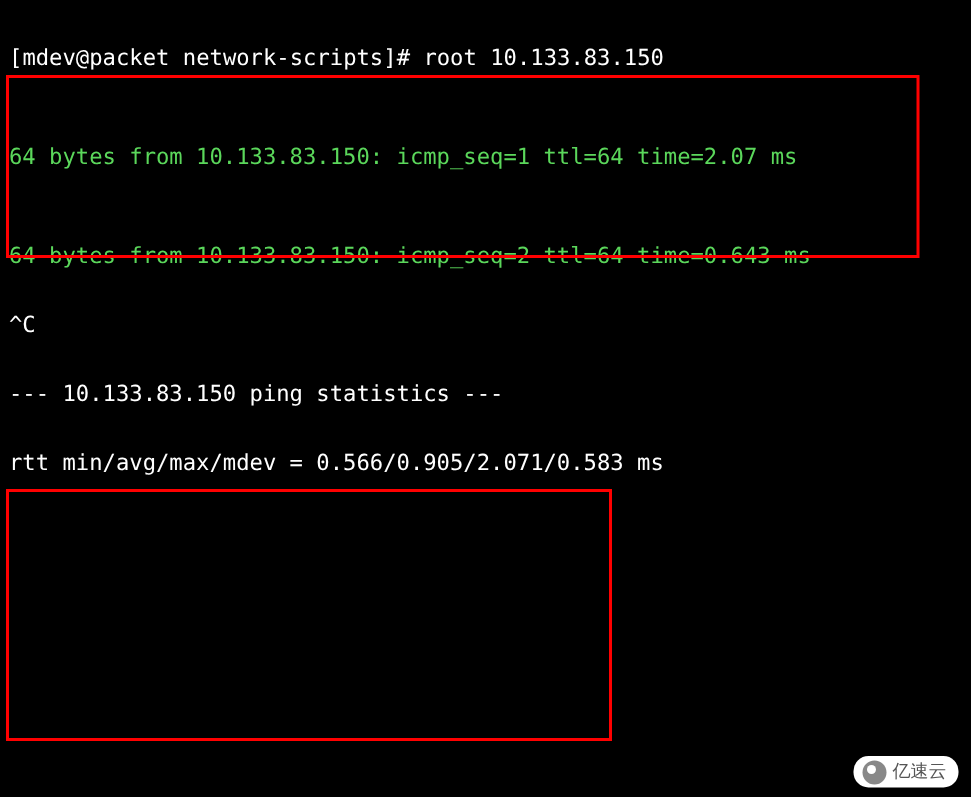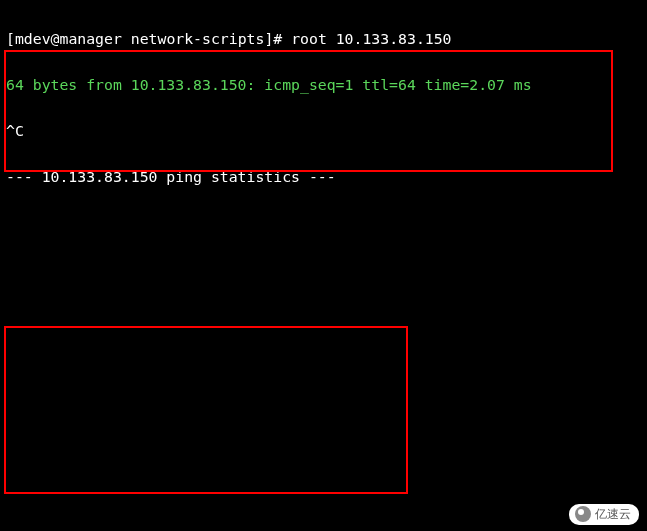--- a/index.html
+++ b/index.html
@@ -12,21 +12,21 @@
   }
   .terminal {
     font-family: "DejaVu Sans Mono", "Consolas", monospace;
     font-size: 14.8px;
     line-height: 23px;
     color: #fff;
     padding: 4px 6px;
     white-space: pre;
     position: relative;
   }
-  .green { color: #5bd75b; }
+  .green { color: #5bd75b; margin-top: 20px; }
   .white { color: #ffffff; }
   .red-box {
     border: 2px solid #ff0000;
     position: absolute;
     pointer-events: none;
   }
   .box1 {
     left: 4px;
     top: 50px;
     width: 605px;
@@ -42,20 +42,21 @@
     position: absolute;
     right: 8px;
     bottom: 6px;
     background: #fff;
     color: #555;
     font-family: sans-serif;
     font-size: 12px;
     padding: 2px 8px 2px 6px;
     border-radius: 10px;
     display: flex;
+    align-items: center;
     gap: 4px;
   }
   .watermark-icon {
     width: 16px;
     height: 16px;
     background: #888;
     border-radius: 50%;
     display: inline-block;
     position: relative;
   }
@@ -66,24 +67,26 @@
     background: #fff;
     border-radius: 50%;
     top: 3px; left: 3px;
   }
   .line { display: block; }
 </style>
 </head>
 <body>
 
 <div class="terminal">
-<span class="line"><span class="white">[</span><span class="white">mdev</span><span class="white">@</span><span class="white">manager</span><span class="white"> </span><span class="white">network-scripts</span><span class="white">]</span><span class="white">#</span><span class="white"> </span><span class="white">root 10.133.83.150</span></span>
+<span class="line"><span class="white">[</span><span class="white">mdev</span><span class="white">@</span><span class="white">packet</span><span class="white"> </span><span class="white">network-scripts</span><span class="white">]</span><span class="white">#</span><span class="white"> </span><span class="white">root 10.133.83.150</span></span>
 <span class="line green">64 bytes from 10.133.83.150: icmp_seq=1 ttl=64 time=2.07 ms</span>
+<span class="line green">64 bytes from 10.133.83.150: icmp_seq=2 ttl=64 time=0.643 ms</span>
 <span class="line white">^C</span>
 <span class="line white">--- 10.133.83.150 ping statistics ---</span>
+<span class="line white">rtt min/avg/max/mdev = 0.566/0.905/2.071/0.583 ms</span>
 
 <span class="line white"></span>
 
 
 
 
 
 
 
 

